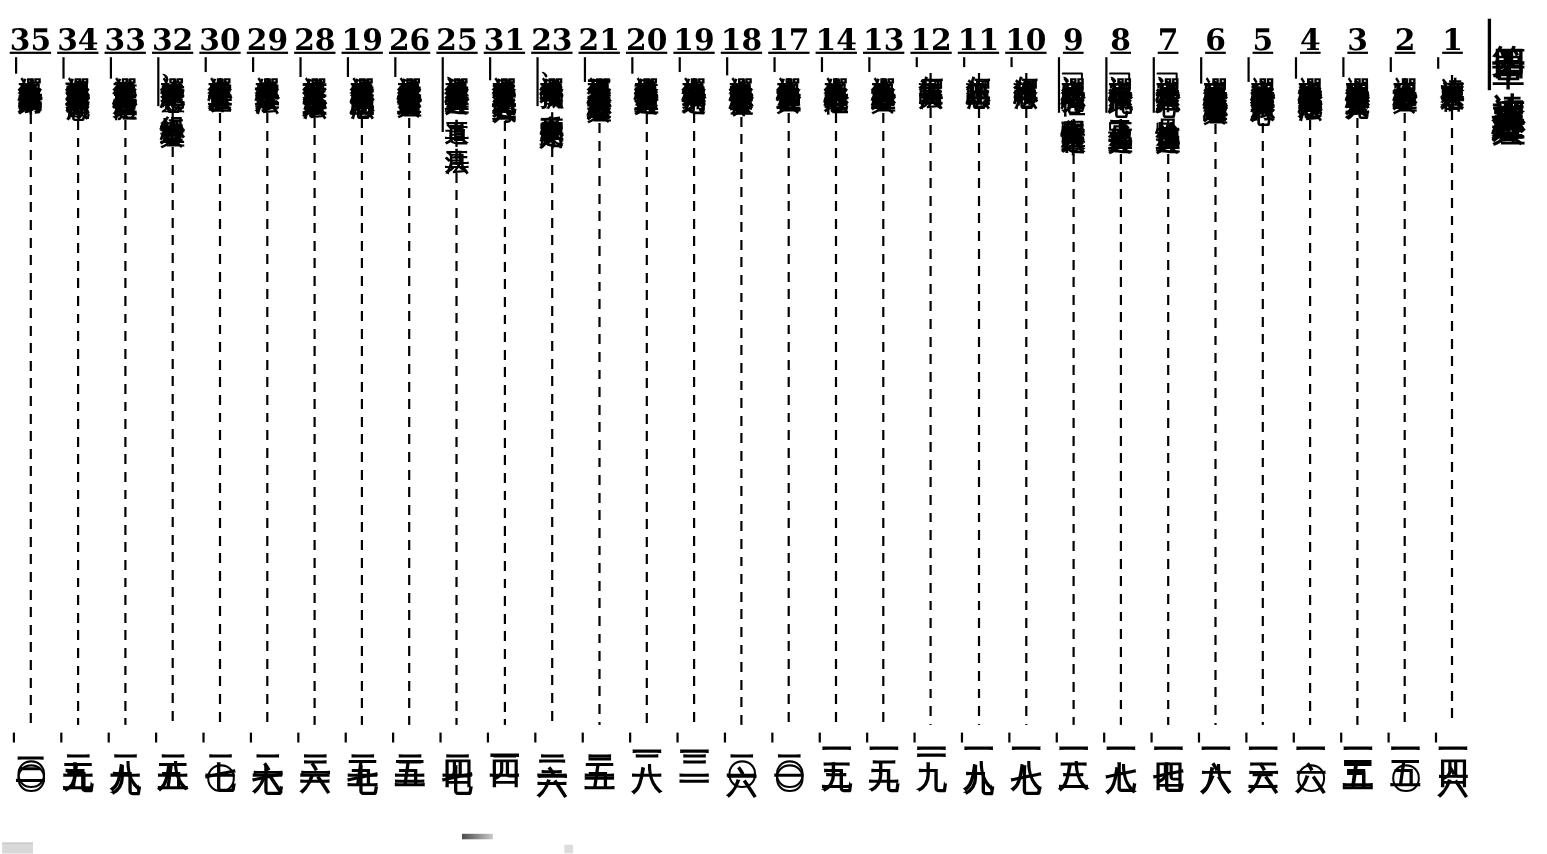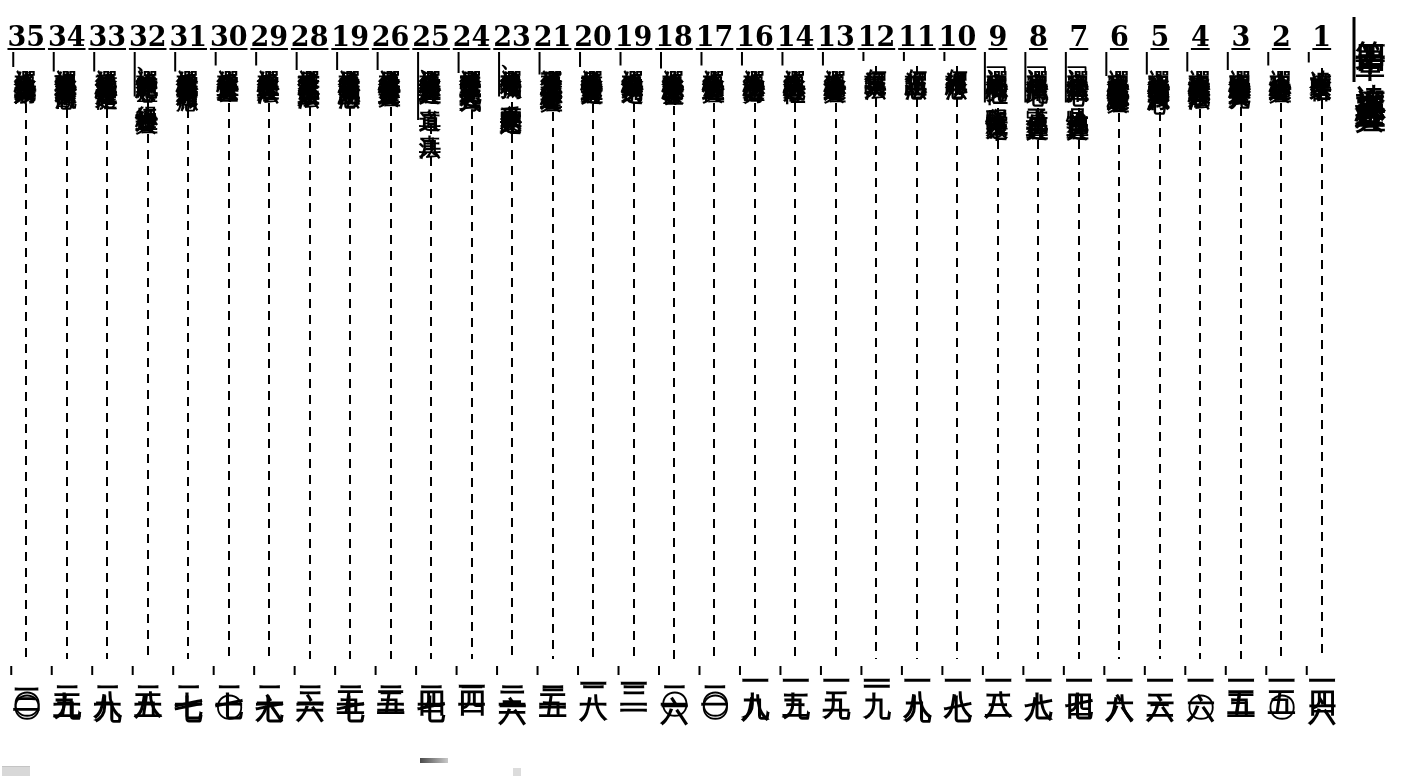--- a/index.html
+++ b/index.html
@@ -179,26 +179,20 @@
     <div class="leader"></div>
     <div class="vtext page-num">一九二</div>
   </div>
     <div class="col entry-col">
     <div class="entry-num">14</div>
     <div class="vtext entry-title">禪修心法之心觀妙性</div>
     <div class="leader"></div>
     <div class="vtext page-num">一九三</div>
   </div>
     <div class="col entry-col">
-    <div class="entry-num">16</div>
-    <div class="vtext entry-title">禪修心法之心靈念力</div>
-    <div class="leader"></div>
-    <div class="vtext page-num">一九八</div>
-  </div>
-    <div class="col entry-col">
     <div class="entry-num">17</div>
     <div class="vtext entry-title">禪修心法之佛性真理</div>
     <div class="leader"></div>
     <div class="vtext page-num">二〇〇</div>
   </div>
     <div class="col entry-col">
     <div class="entry-num">18</div>
     <div class="vtext entry-title">禪修心法改變了心靈世界</div>
     <div class="leader"></div>
     <div class="vtext page-num">二〇六</div>
@@ -221,21 +215,21 @@
     <div class="leader"></div>
     <div class="vtext page-num">二二五</div>
   </div>
     <div class="col entry-col">
     <div class="entry-num">23</div>
     <div class="vtext entry-title">禪修是學習孤獨、享受寂寞之開始</div>
     <div class="leader"></div>
     <div class="vtext page-num">二三六</div>
   </div>
     <div class="col entry-col">
-    <div class="entry-num">24</div>
+    <div class="entry-num">31</div>
     <div class="vtext entry-title">禪修是學習至高無上之死亡方式</div>
     <div class="leader"></div>
     <div class="vtext page-num">二四一</div>
   </div>
     <div class="col entry-col">
     <div class="entry-num">25</div>
     <div class="vtext entry-title">禪修是心靈真修之真理、真道、真法</div>
     <div class="leader"></div>
     <div class="vtext page-num">二四七</div>
   </div>
@@ -263,26 +257,20 @@
     <div class="leader"></div>
     <div class="vtext page-num">二六七</div>
   </div>
     <div class="col entry-col">
     <div class="entry-num">30</div>
     <div class="vtext entry-title">禪修心靈之真法世界</div>
     <div class="leader"></div>
     <div class="vtext page-num">二七〇</div>
   </div>
     <div class="col entry-col">
-    <div class="entry-num">31</div>
-    <div class="vtext entry-title">禪修心靈才得與三界相通相應</div>
-    <div class="leader"></div>
-    <div class="vtext page-num">二七七</div>
-  </div>
-    <div class="col entry-col">
     <div class="entry-num">32</div>
     <div class="vtext entry-title">禪修才能淨化心靈、得悟心妙真理</div>
     <div class="leader"></div>
     <div class="vtext page-num">二八五</div>
   </div>
     <div class="col entry-col">
     <div class="entry-num">33</div>
     <div class="vtext entry-title">禪修應先了解心靈自性之本體</div>
     <div class="leader"></div>
     <div class="vtext page-num">二八九</div>

